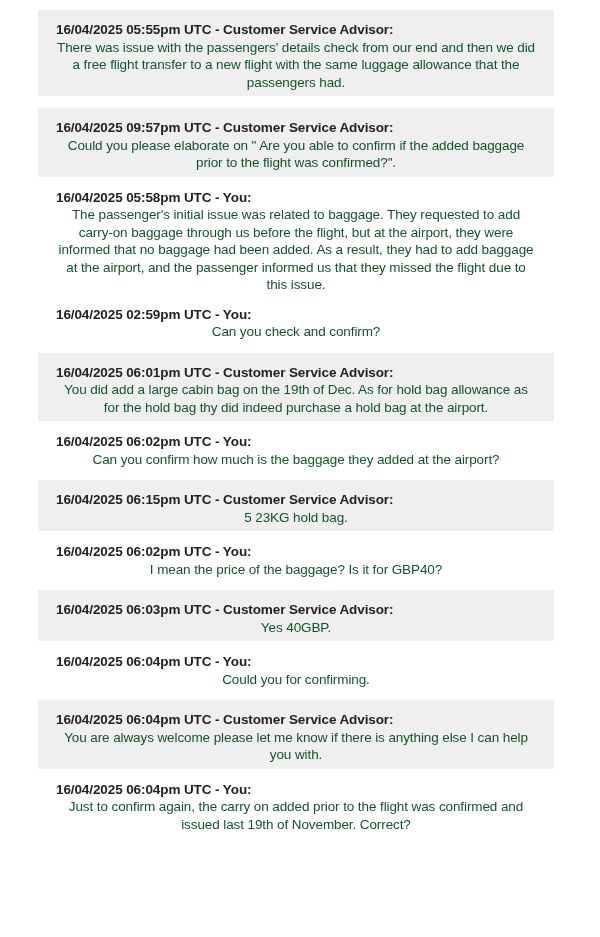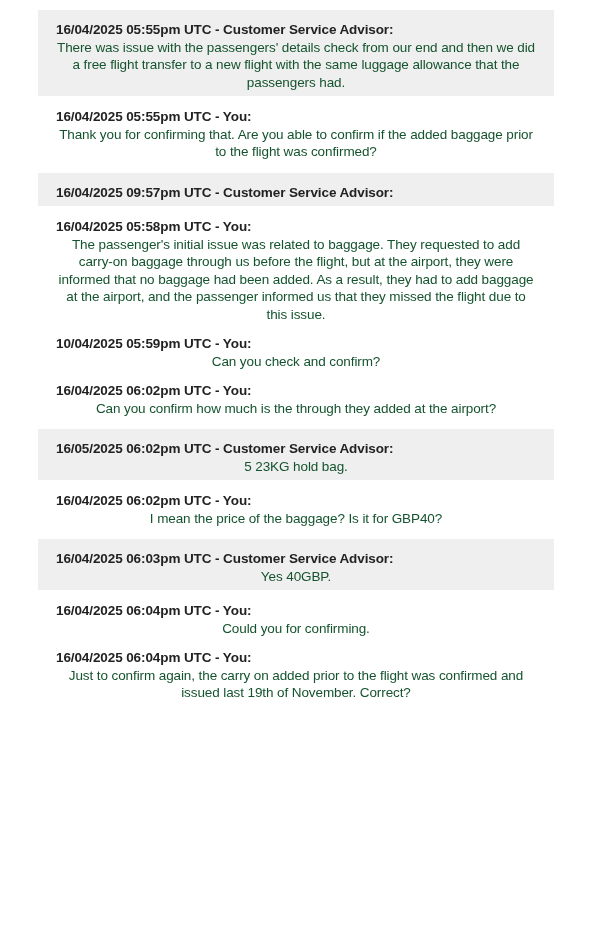--- a/index.html
+++ b/index.html
@@ -44,64 +44,69 @@
 </head>
 <body>
 
 <div class="chat">
 
   <div class="msg advisor">
     <div class="msg-header">16/04/2025 05:55pm UTC - Customer Service Advisor:</div>
     <div class="msg-body">There was issue with the passengers' details check from our end and then we did a free flight transfer to a new flight with the same luggage allowance that the passengers had.</div>
   </div>
 
-  <div class="msg you">
-    <div class="msg-header">16/04/2025 05:55pm UTC - You:</div>
-    <div class="msg-body">Thank you for confirming that. Are you able to confirm if the added baggage prior to the flight was confirmed?</div>
-  </div>
 
   <div class="msg advisor">
     <div class="msg-header">16/04/2025 09:57pm UTC - Customer Service Advisor:</div>
+    <div class="msg-body">Could you please elaborate on " Are you able to confirm if the added baggage prior to the flight was confirmed?".</div>
   </div>
 
   <div class="msg you">
     <div class="msg-header">16/04/2025 05:58pm UTC - You:</div>
     <div class="msg-body">The passenger's initial issue was related to baggage. They requested to add carry-on baggage through us before the flight, but at the airport, they were informed that no baggage had been added. As a result, they had to add baggage at the airport, and the passenger informed us that they missed the flight due to this issue.</div>
   </div>
 
   <div class="msg you">
-    <div class="msg-header">10/04/2025 05:59pm UTC - You:</div>
+    <div class="msg-header">16/04/2025 02:59pm UTC - You:</div>
     <div class="msg-body">Can you check and confirm?</div>
   </div>
 
+  <div class="msg advisor">
+    <div class="msg-header">16/04/2025 06:01pm UTC - Customer Service Advisor:</div>
+    <div class="msg-body">You did add a large cabin bag on the 19th of Dec. As for hold bag allowance as for the hold bag thy did indeed purchase a hold bag at the airport.</div>
+  </div>
 
   <div class="msg you">
     <div class="msg-header">16/04/2025 06:02pm UTC - You:</div>
-    <div class="msg-body">Can you confirm how much is the through they added at the airport?</div>
+    <div class="msg-body">Can you confirm how much is the baggage they added at the airport?</div>
   </div>
 
   <div class="msg advisor">
-    <div class="msg-header">16/05/2025 06:02pm UTC - Customer Service Advisor:</div>
+    <div class="msg-header">16/04/2025 06:15pm UTC - Customer Service Advisor:</div>
     <div class="msg-body">5 23KG hold bag.</div>
   </div>
 
   <div class="msg you">
     <div class="msg-header">16/04/2025 06:02pm UTC - You:</div>
     <div class="msg-body">I mean the price of the baggage? Is it for GBP40?</div>
   </div>
 
   <div class="msg advisor">
     <div class="msg-header">16/04/2025 06:03pm UTC - Customer Service Advisor:</div>
     <div class="msg-body">Yes 40GBP.</div>
   </div>
 
   <div class="msg you">
     <div class="msg-header">16/04/2025 06:04pm UTC - You:</div>
     <div class="msg-body">Could you for confirming.</div>
   </div>
 
+  <div class="msg advisor">
+    <div class="msg-header">16/04/2025 06:04pm UTC - Customer Service Advisor:</div>
+    <div class="msg-body">You are always welcome please let me know if there is anything else I can help you with.</div>
+  </div>
 
   <div class="msg you">
     <div class="msg-header">16/04/2025 06:04pm UTC - You:</div>
     <div class="msg-body">Just to confirm again, the carry on added prior to the flight was confirmed and issued last 19th of November. Correct?</div>
   </div>
 
 </div>
 
 </body></html>

